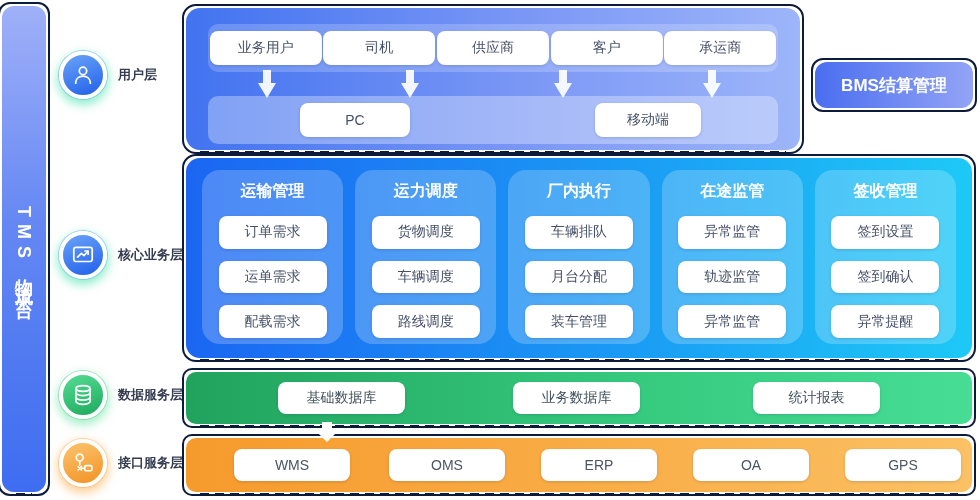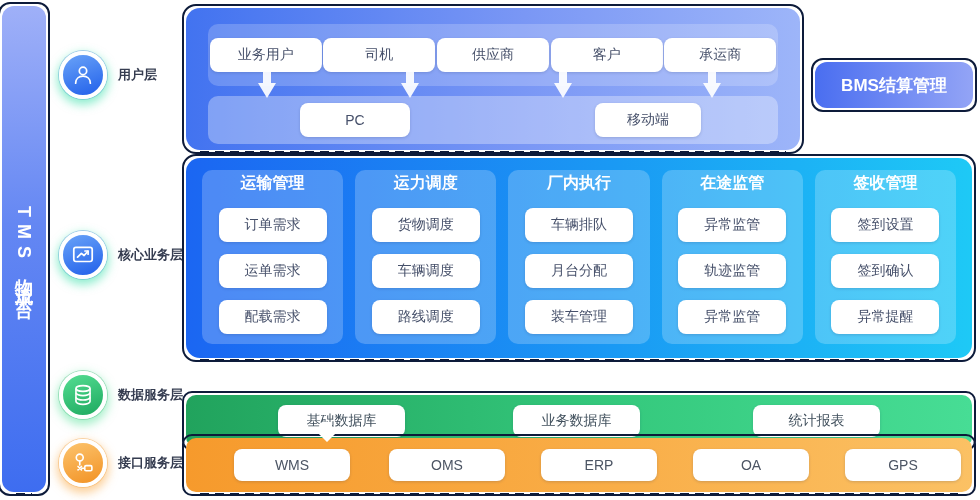--- a/index.html
+++ b/index.html
@@ -25,48 +25,48 @@
   .badge svg{width:26px;height:26px;}
   .badge.blue{background:linear-gradient(160deg,#6aa3f8,#2160ea);box-shadow:0 4px 10px 2px rgba(56,224,170,.55),0 0 0 1px rgba(47,104,222,.35);}
   .badge.green{background:linear-gradient(160deg,#55dd92,#1da95f);box-shadow:0 4px 10px 2px rgba(80,225,150,.5),0 0 0 1px rgba(34,160,95,.35);}
   .badge.orange{background:linear-gradient(160deg,#fcc46e,#f29224);box-shadow:0 4px 10px 2px rgba(250,170,70,.55),0 0 0 1px rgba(235,145,40,.35);}
   .layer-key b{font-size:13px;font-weight:bold;color:#353c50;white-space:nowrap;}
 
   
   .panel-user{left:186px;top:8px;width:614px;height:142px;border-radius:14px;
     background:linear-gradient(90deg,#4273f0 0%,#7a97f5 55%,#9db5f9 100%);}
   .sub-row{position:absolute;left:22px;right:22px;border-radius:10px;background:rgba(255,255,255,.20);}
-  .row-roles{top:16px;height:62px;display:flex;align-items:center;justify-content:space-evenly;}
+  .row-roles{top:16px;height:48px;display:flex;align-items:center;justify-content:space-evenly;}
   .row-terms{top:88px;height:48px;background:rgba(255,255,255,.32);}
   .wbox{background:#fff;border-radius:8px;display:flex;align-items:center;justify-content:center;
     font-size:14px;color:#46506a;box-shadow:0 1px 3px rgba(20,40,90,.18);}
   .role{width:112px;height:34px;}
   .term{position:absolute;top:7px;height:34px;}
   .term.pc{left:92px;width:110px;}
   .term.mobile{left:387px;width:106px;}
   .flow-arrow{position:absolute;top:62px;width:18px;height:28px;}
 
   
   .bms{left:815px;top:62px;width:158px;height:46px;border-radius:12px;
     background:linear-gradient(90deg,#4a6ef0,#93a4f6);display:flex;align-items:center;justify-content:center;
     color:#fff;font-size:17px;font-weight:bold;}
   .bms::after{display:none;}
 
   
   .panel-core{left:186px;top:158px;width:786px;height:200px;border-radius:14px;
     background:linear-gradient(90deg,#1b66f2 0%,#1a9af4 55%,#1ec9f6 100%);}
   .cols{position:absolute;inset:12px 16px 14px 16px;display:flex;gap:12px;}
-  .col{flex:1;background:rgba(255,255,255,.22);border-radius:10px;display:flex;flex-direction:column;
-    align-items:center;}
+  .col{flex:1;background:rgba(255,255,255,.22);border-radius:18px;display:flex;flex-direction:column;
+    align-items:center;padding-top:8px;}
   .col .hd{color:#fff;font-size:16px;font-weight:bold;line-height:26px;margin-bottom:6px;}
   .col .item{width:108px;height:34px;margin:6px 0;font-size:14px;}
 
   
   .panel-data{left:186px;top:372px;width:786px;height:52px;border-radius:10px;
-    background:linear-gradient(90deg,#21a35d 0%,#35c97d 55%,#47dd95 100%);margin-top:23px;}
+    background:linear-gradient(90deg,#21a35d 0%,#35c97d 55%,#47dd95 100%);}
   .dbox{position:absolute;top:10px;height:32px;width:127px;color:#41505d;}
   .dbox.d0{left:92px;} .dbox.d1{left:327px;} .dbox.d2{left:567px;}
 
   
   .panel-if{left:186px;top:438px;width:786px;height:54px;border-radius:10px;
     background:linear-gradient(90deg,#f69a2c 0%,#f9ae48 55%,#fbc164 100%);}
   .ibox{position:absolute;top:11px;height:32px;width:116px;color:#4c5564;}
   .ibox.i0{left:48px;} .ibox.i1{left:203px;} .ibox.i2{left:355px;} .ibox.i3{left:507px;} .ibox.i4{left:659px;}
 
   .connector{position:absolute;left:316px;top:422px;width:22px;height:20px;z-index:3;}

